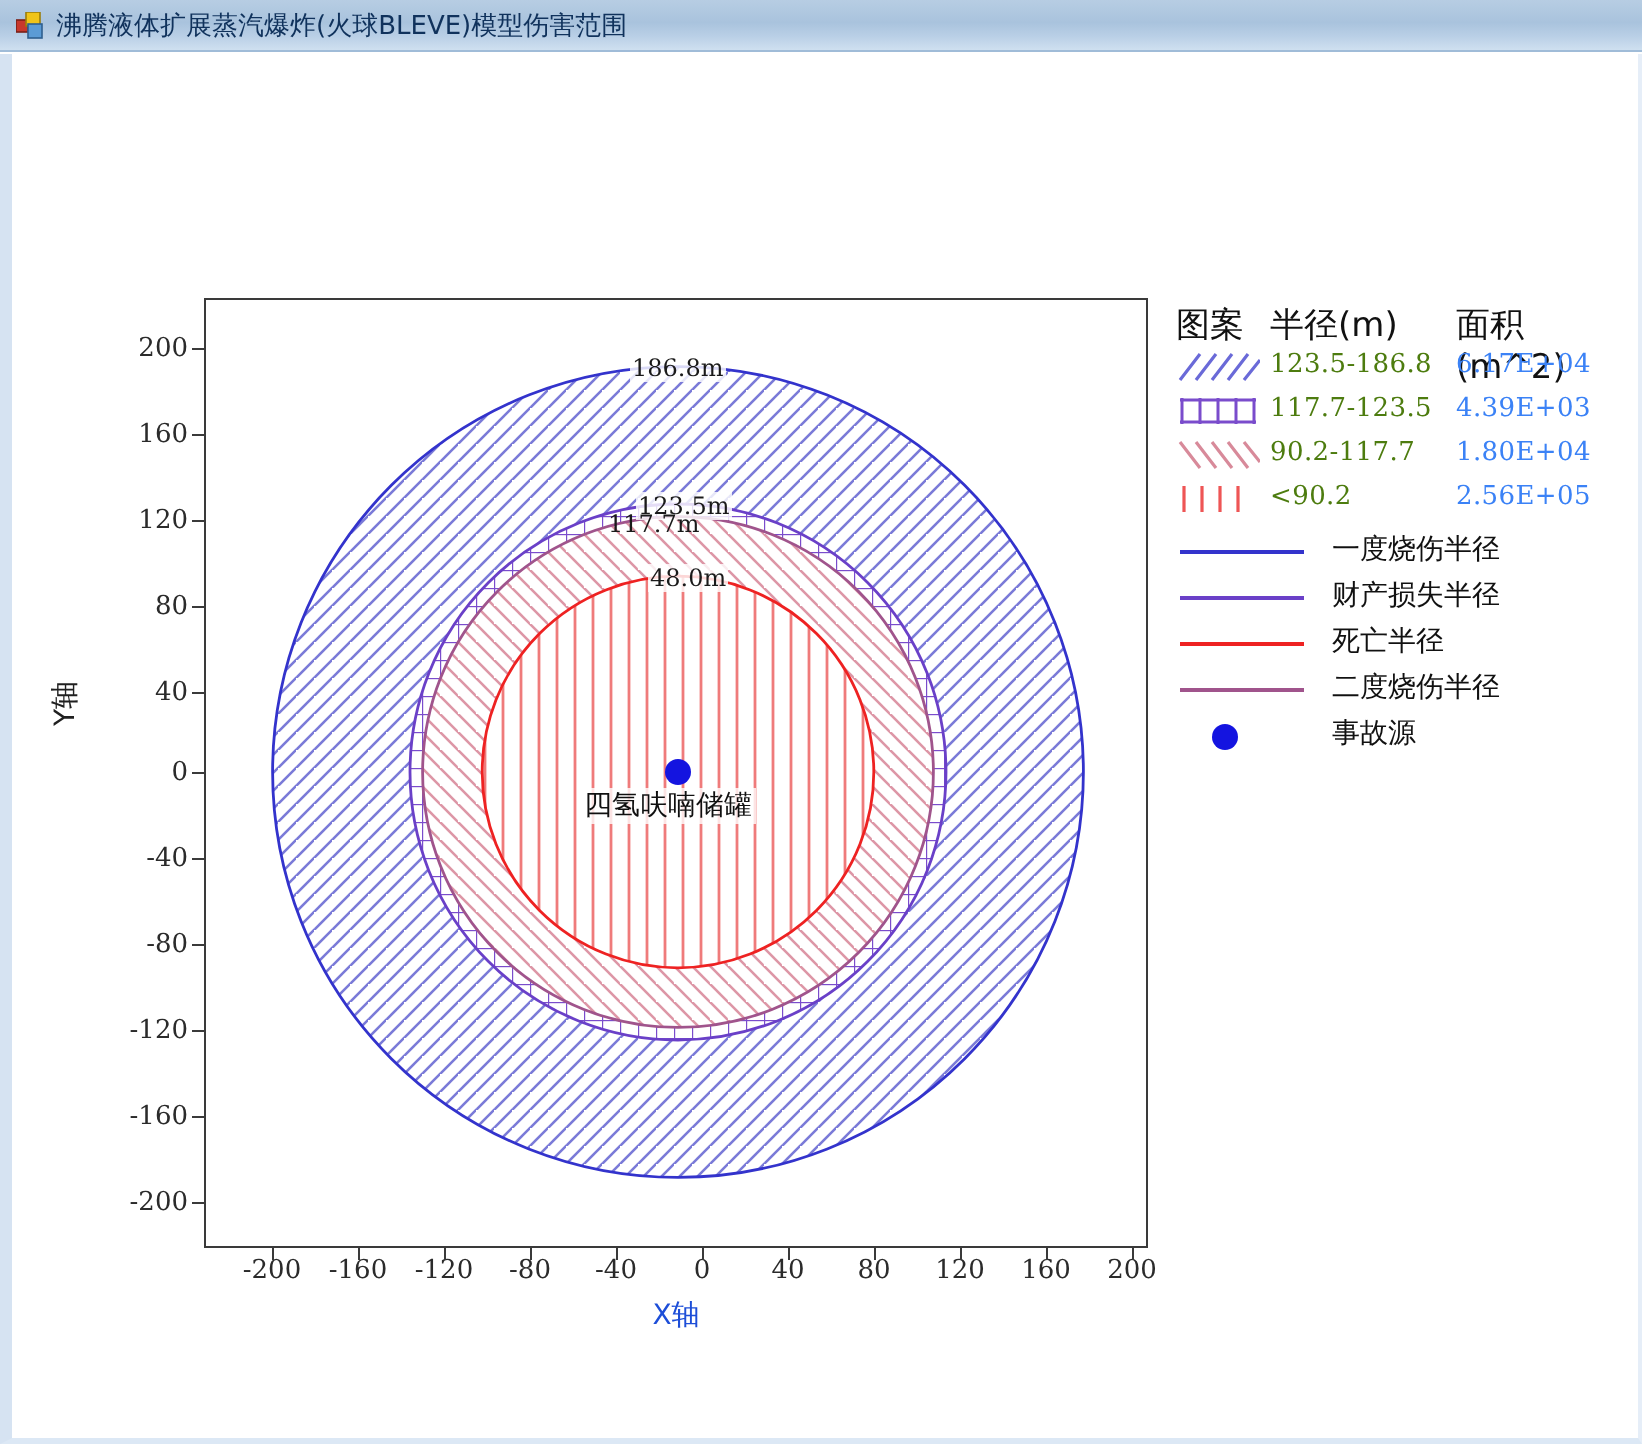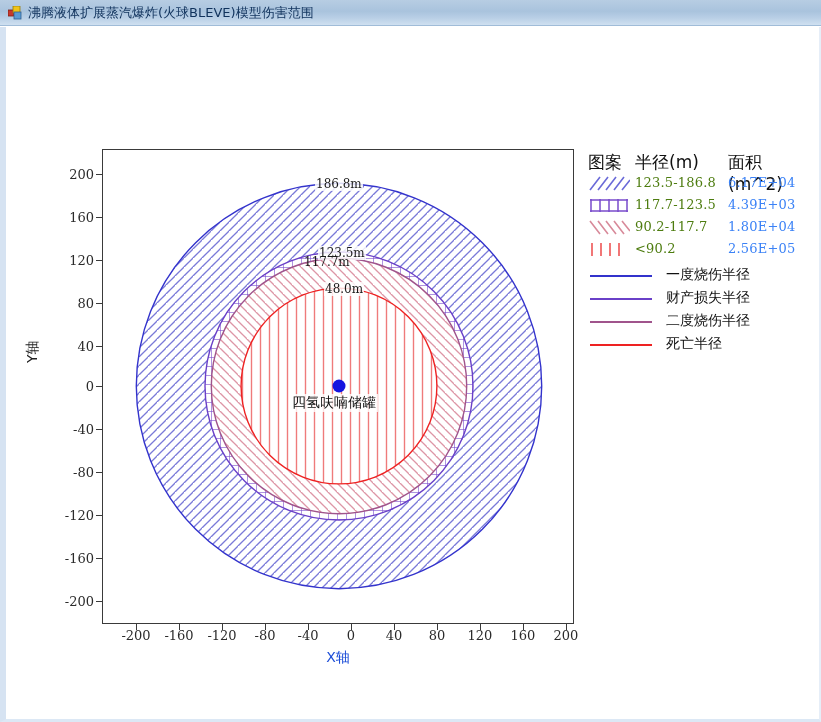--- a/index.html
+++ b/index.html
@@ -369,24 +369,28 @@
 
       <div class="legend-line-row" style="margin-top:4px;">
         <span class="legend-line" style="background:#3333cc;"></span>
         <span class="legend-line-label">一度烧伤半径</span>
       </div>
       <div class="legend-line-row">
         <span class="legend-line" style="background:#6a40c8;"></span>
         <span class="legend-line-label">财产损失半径</span>
       </div>
       <div class="legend-line-row">
+        <span class="legend-line" style="background:#ee2222;"></span>
+        <span class="legend-line-label">死亡半径</span>
+      </div>
+      <div class="legend-line-row">
         <span class="legend-line" style="background:#a0548c;"></span>
         <span class="legend-line-label">二度烧伤半径</span>
       </div>
       <div class="legend-line-row">
-        <span class="legend-line" style="background:#ee2222;"></span>
-        <span class="legend-line-label">死亡半径</span>
+        <span class="legend-dot" style="background:#1414e0;"></span>
+        <span class="legend-line-label">事故源</span>
       </div>
 
     </div>
 
   </div>
 </div>
 
 </body></html>

